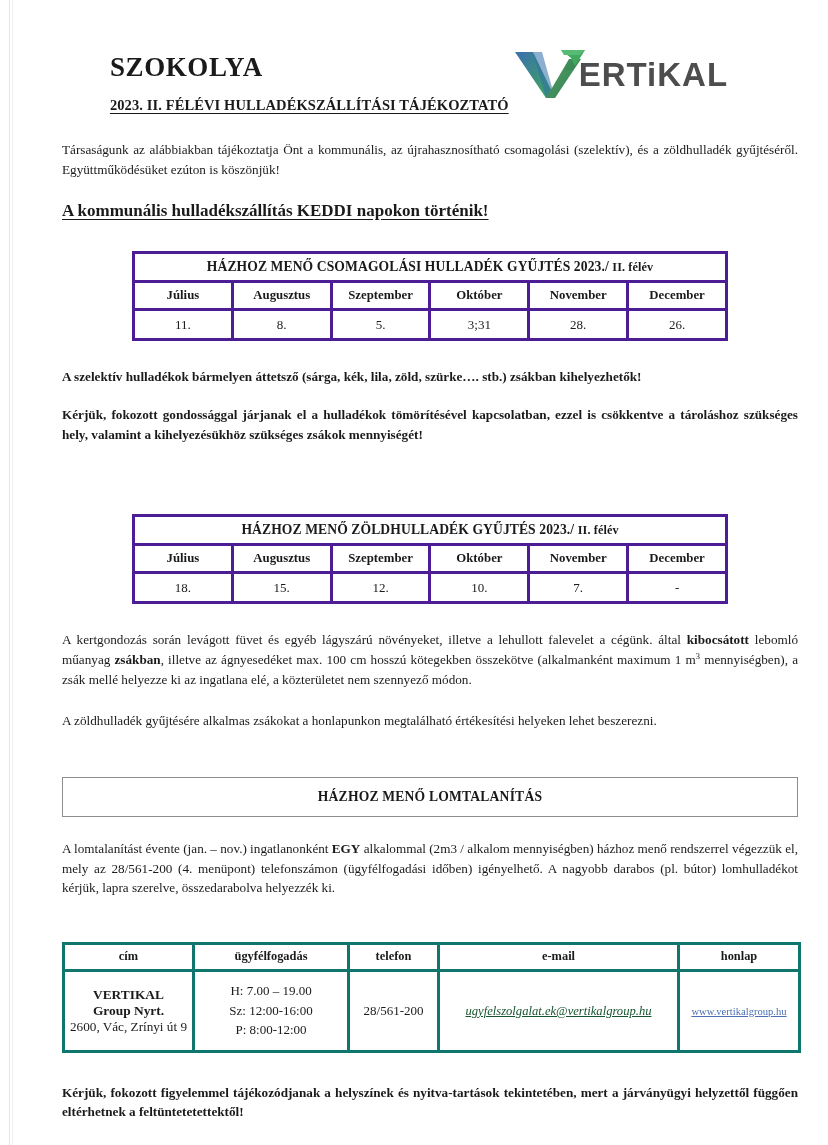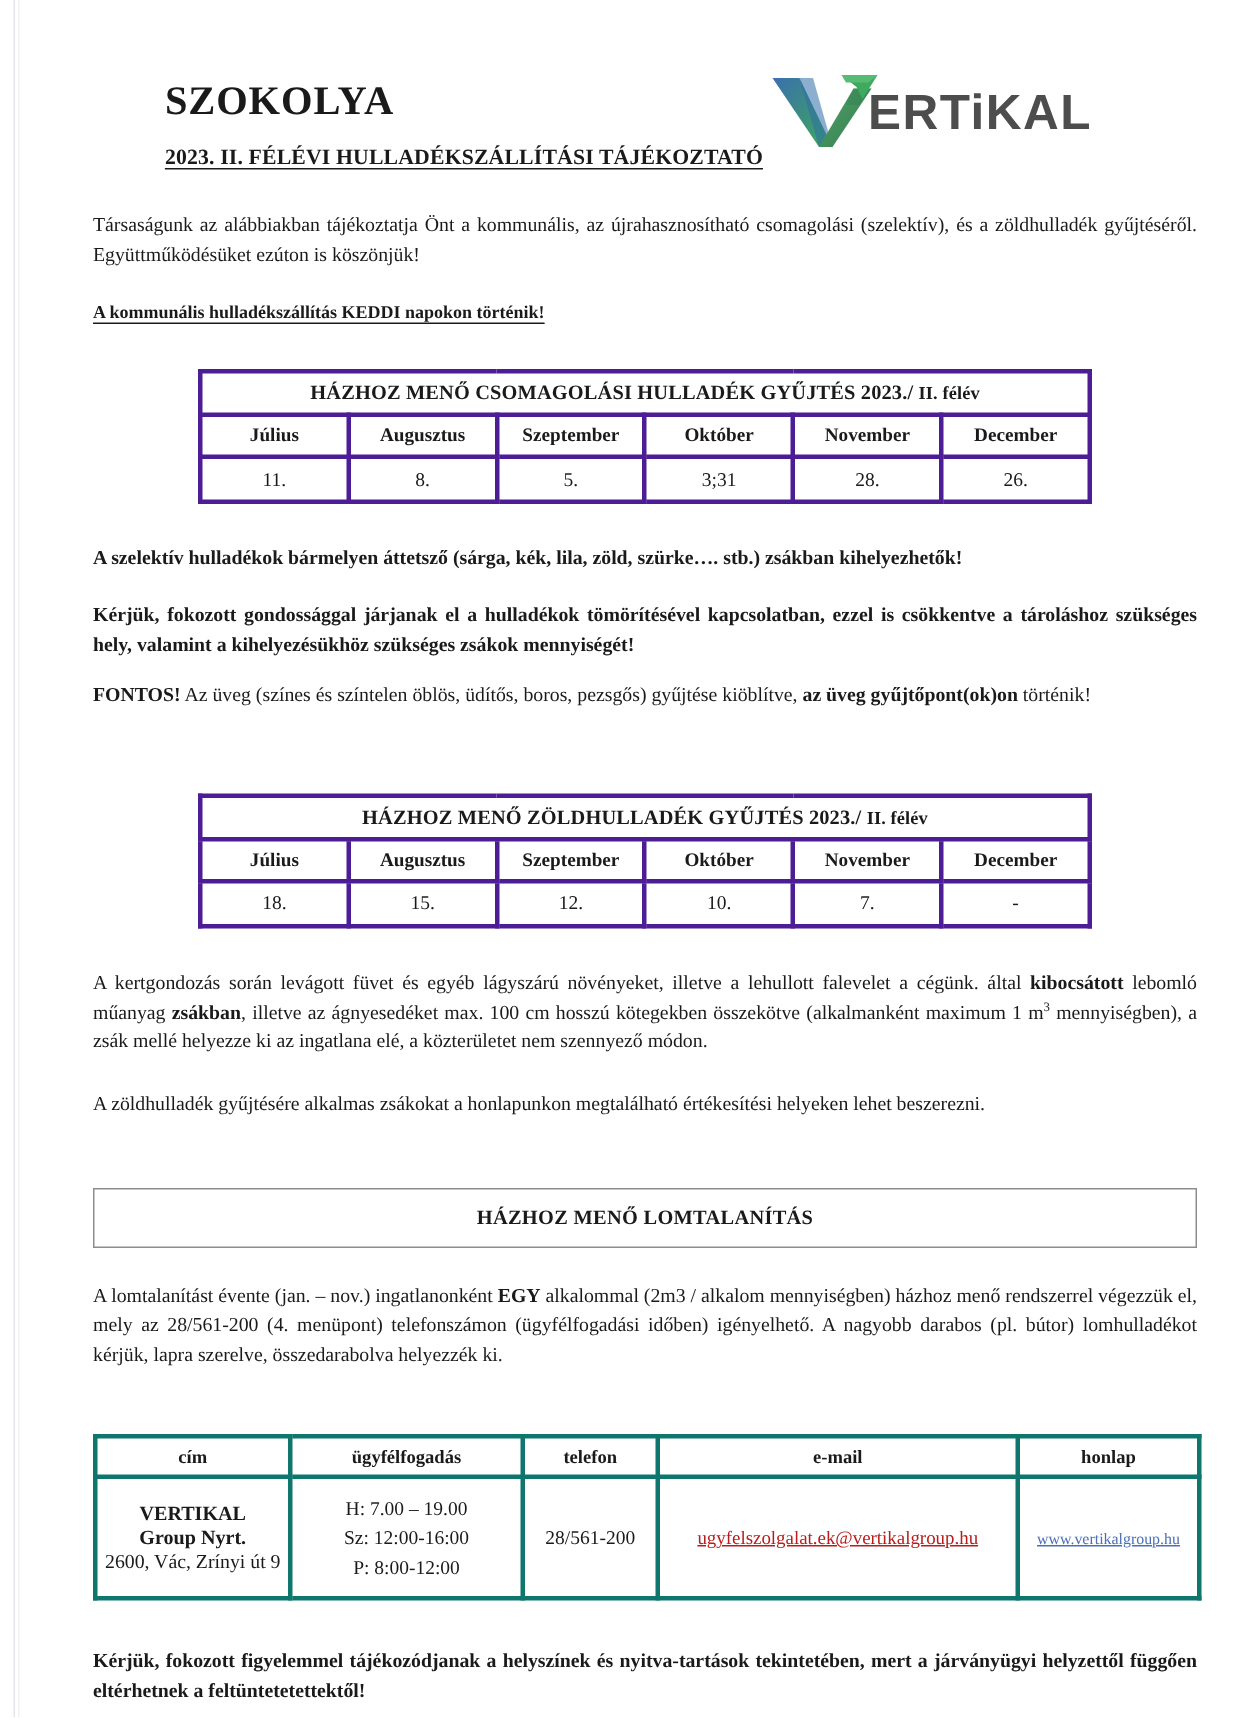--- a/index.html
+++ b/index.html
@@ -105,21 +105,21 @@
 
   .bold { font-weight: bold; }
   p.strong-para {
     font-size: 13.2px;
     font-weight: bold;
     line-height: 1.5;
     margin: 0;
     text-align: justify;
   }
   p.underline-head {
-    font-size: 12px;
+    font-size: 17px;
     font-weight: bold;
     text-decoration: underline;
     text-underline-offset: 3px;
     margin: 0;
   }
 
   
   .sched-wrap { display: flex; justify-content: center; }
   table.sched {
     border-collapse: collapse;
@@ -194,23 +194,24 @@
     height: 24px;
   }
   table.contact td {
     font-size: 13px;
     height: 78px;
   }
   .addr-line1 { font-weight: bold; font-size: 13.4px; }
   .addr-line2 { font-size: 13.2px; }
   .hours { line-height: 1.5; font-size: 13px; }
   .link {
-    color: #b91c1c;
+    color: #14532d;
     text-decoration: underline;
     font-size: 12.6px;
+    font-style: italic;
   }
   .link-small {
     color: #4a6fb5;
     text-decoration: underline;
     font-size: 10.6px;
   }
   sup { font-size: 8.5px; vertical-align: super; }
 </style>
 </head>
 <body>
@@ -287,21 +288,20 @@
         </tbody>
       </table>
     </div>
 
     <div class="gap-26"></div>
 
     <p class="strong-para">A szelektív hulladékok bármelyen áttetsző (sárga, kék, lila, zöld, szürke…. stb.) zsákban kihelyezhetők!</p>
     <div class="gap-18"></div>
     <p class="strong-para">Kérjük, fokozott gondossággal járjanak el a hulladékok tömörítésével kapcsolatban, ezzel is csökkentve a tároláshoz szükséges hely, valamint a kihelyezésükhöz szükséges zsákok mennyiségét!</p>
     <div class="gap-14"></div>
-    <p class="para"><span class="bold">FONTOS!</span><span> Az üveg (színes és színtelen öblös, üdítős, boros, pezsgős) gyűjtése kiöblítve, </span><span class="bold">az üveg gyűjtőpont(ok)on</span><span> történik!</span></p>
 
     <div class="gap-34"></div>
     <div class="gap-22"></div>
 
     <div class="sched-wrap">
       <table class="sched">
         <tbody>
           <tr>
             <td class="sched-title" colspan="6"><span>HÁZHOZ MENŐ ZÖLDHULLADÉK GYŰJTÉS 2023./</span> <span class="small">II. félév</span></td>
           </tr>

